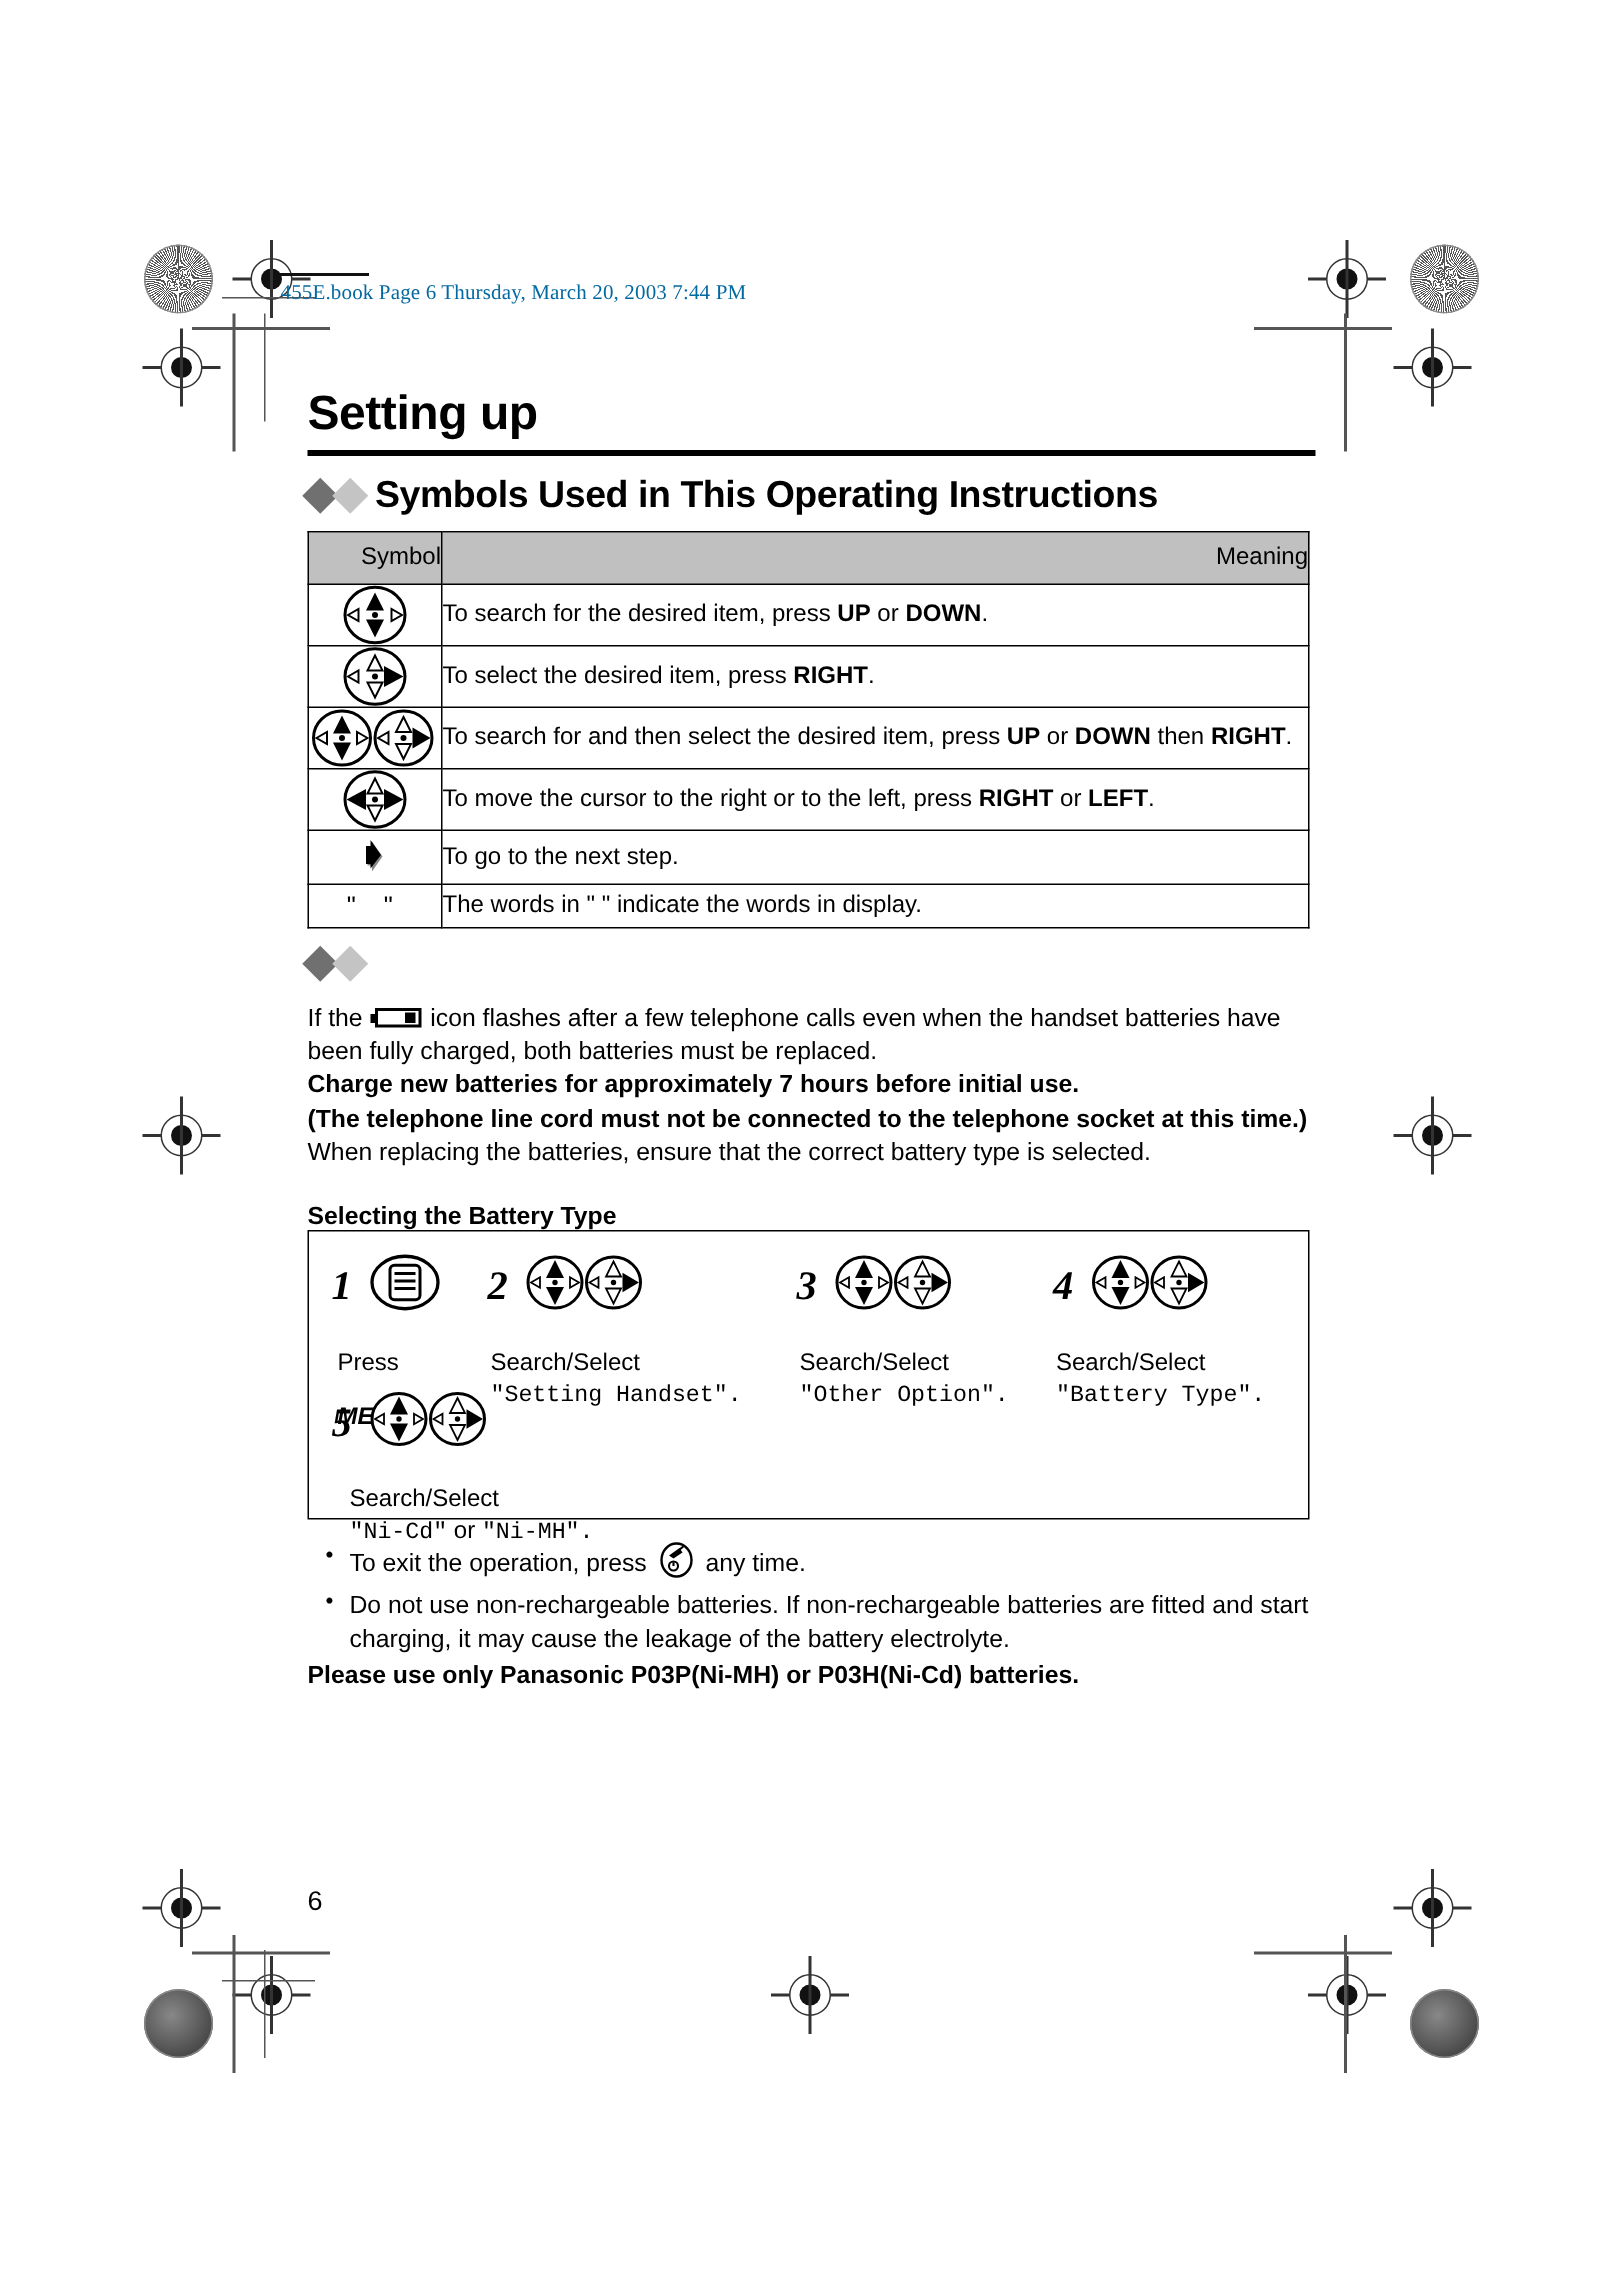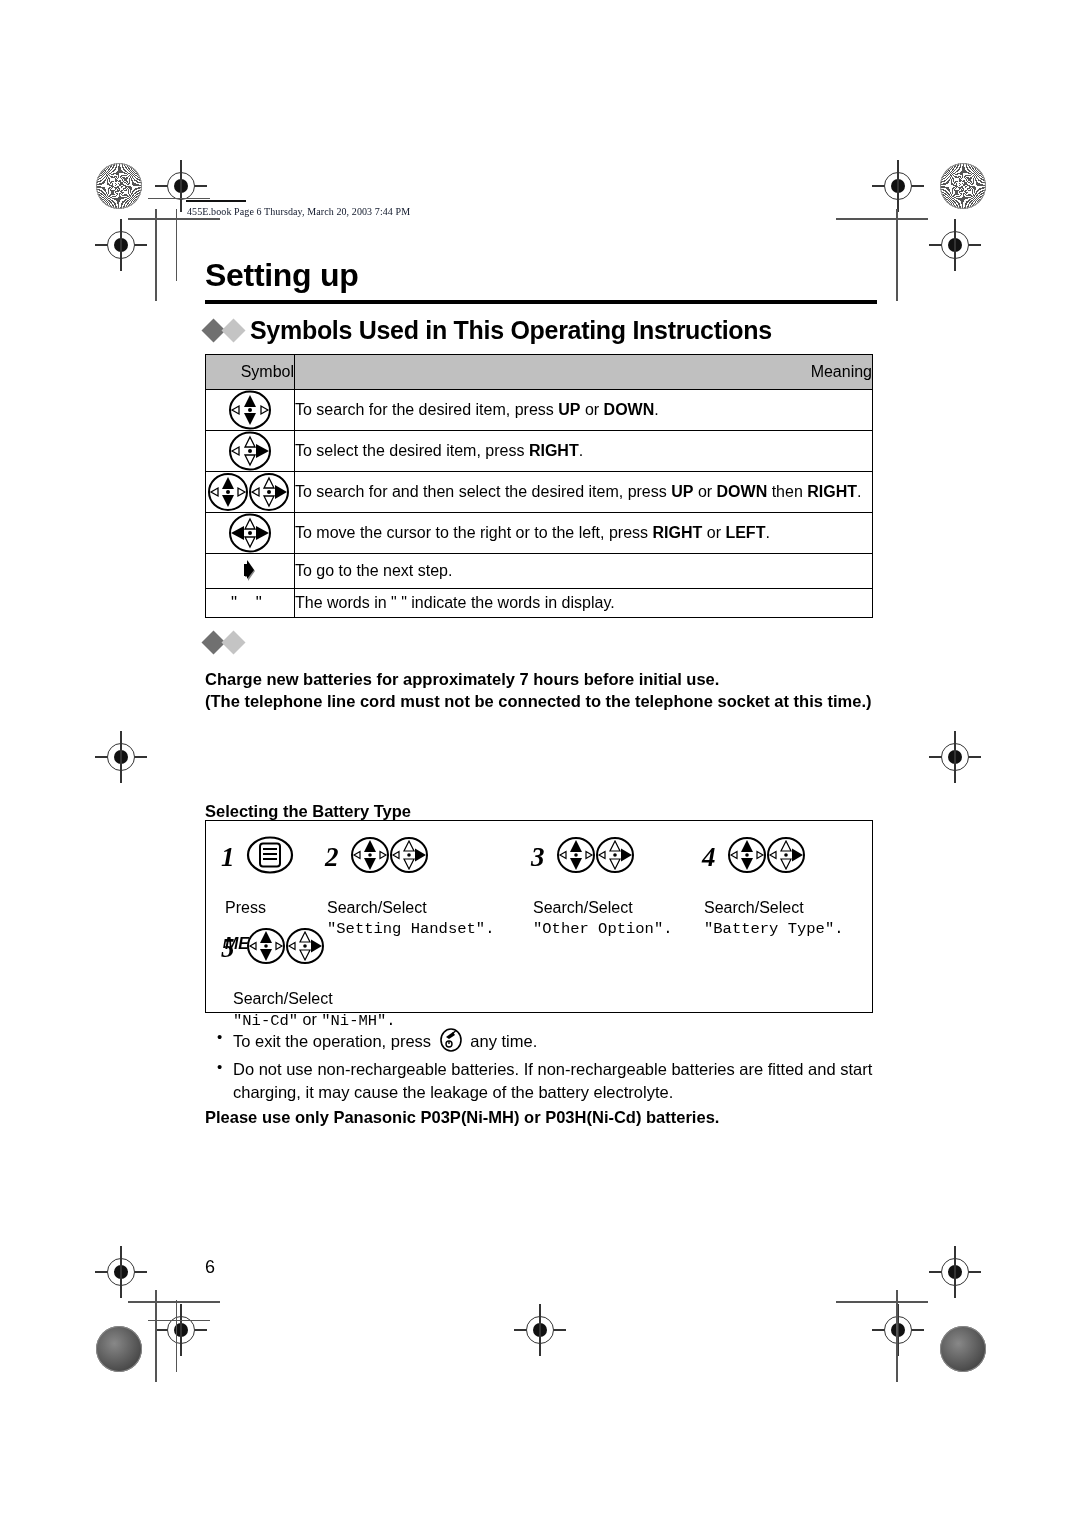--- a/index.html
+++ b/index.html
@@ -19,22 +19,22 @@
 
   .rosette{position:absolute;width:46px;height:46px;border-radius:50%;
      background:
        repeating-conic-gradient(#555 0deg 2.2deg,#fff 2.2deg 4.4deg);
      box-shadow:0 0 0 1px #888 inset;}
   .rosette.solid{background:radial-gradient(circle at 40% 38%,#888,#4a4a4a 70%);}
 
   .crop-line{position:absolute;background:#555;}
 
   
-  .filestamp{position:absolute;left:187px;top:206px;font-family:"Liberation Serif",serif;
-     font-size:10px;letter-spacing:.1px;color:#0f172a;white-space:nowrap;}
+  .filestamp{position:absolute;left:187px;top:188px;font-family:"Liberation Serif",serif;
+     font-size:14px;letter-spacing:.1px;color:#0369a1;white-space:nowrap;}
   .filestamp .rule{position:absolute;left:-1px;top:-6px;width:60px;height:1.5px;background:#111;}
 
   
   .page{position:absolute;left:0;top:0;width:1080px;height:1528px;}
 
   h1.chapter{position:absolute;left:205px;top:257px;margin:0;
      font-size:32px;font-weight:bold;letter-spacing:-0.3px;}
   .chapter-rule{position:absolute;left:205px;top:300px;width:672px;height:4px;background:#000;}
 
   .sect{position:absolute;display:flex;align-items:center;gap:0;}
@@ -293,22 +293,24 @@
       </tr>
     </tbody>
   </table>
 
   <div class="sect" style="left:205px;top:634px;">
     <span class="dia d1"></span>
     <span class="dia d2"></span>
   </div>
 
   <div class="bodytext" style="left:205px;top:668px;">
+    <p><span>If the </span><span class="batticon"><span class="cap"></span><span class="body"></span><span class="fill"></span></span><span> icon flashes after a few telephone calls even when the handset batteries have been fully charged, both batteries must be replaced.</span></p>
     <p class="b">Charge new batteries for approximately 7 hours before initial use.</p>
     <p class="b">(The telephone line cord must not be connected to the telephone socket at this time.)</p>
+    <p>When replacing the batteries, ensure that the correct battery type is selected.</p>
   </div>
 
   <h3 class="subhead" style="left:205px;top:802px;">Selecting the Battery Type</h3>
 
   <div class="stepbox">
 
     <div class="step" style="left:15px;top:14px;">
       <span class="num">1</span>
       <span class="icons">
         <span class="menukey">

